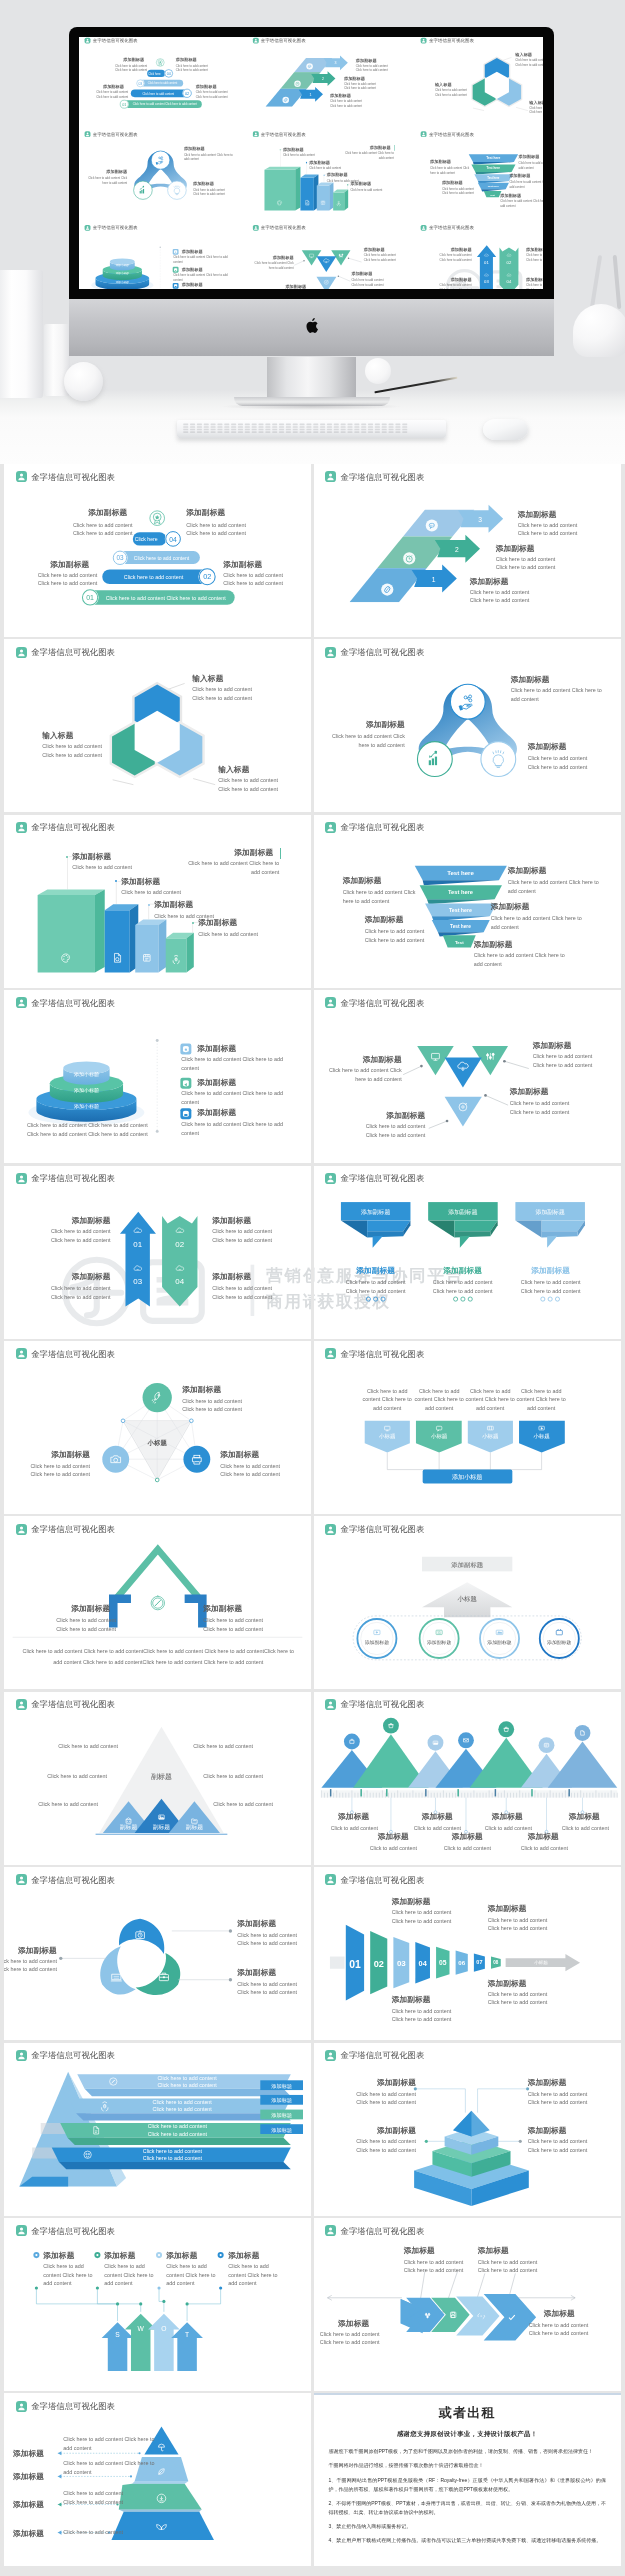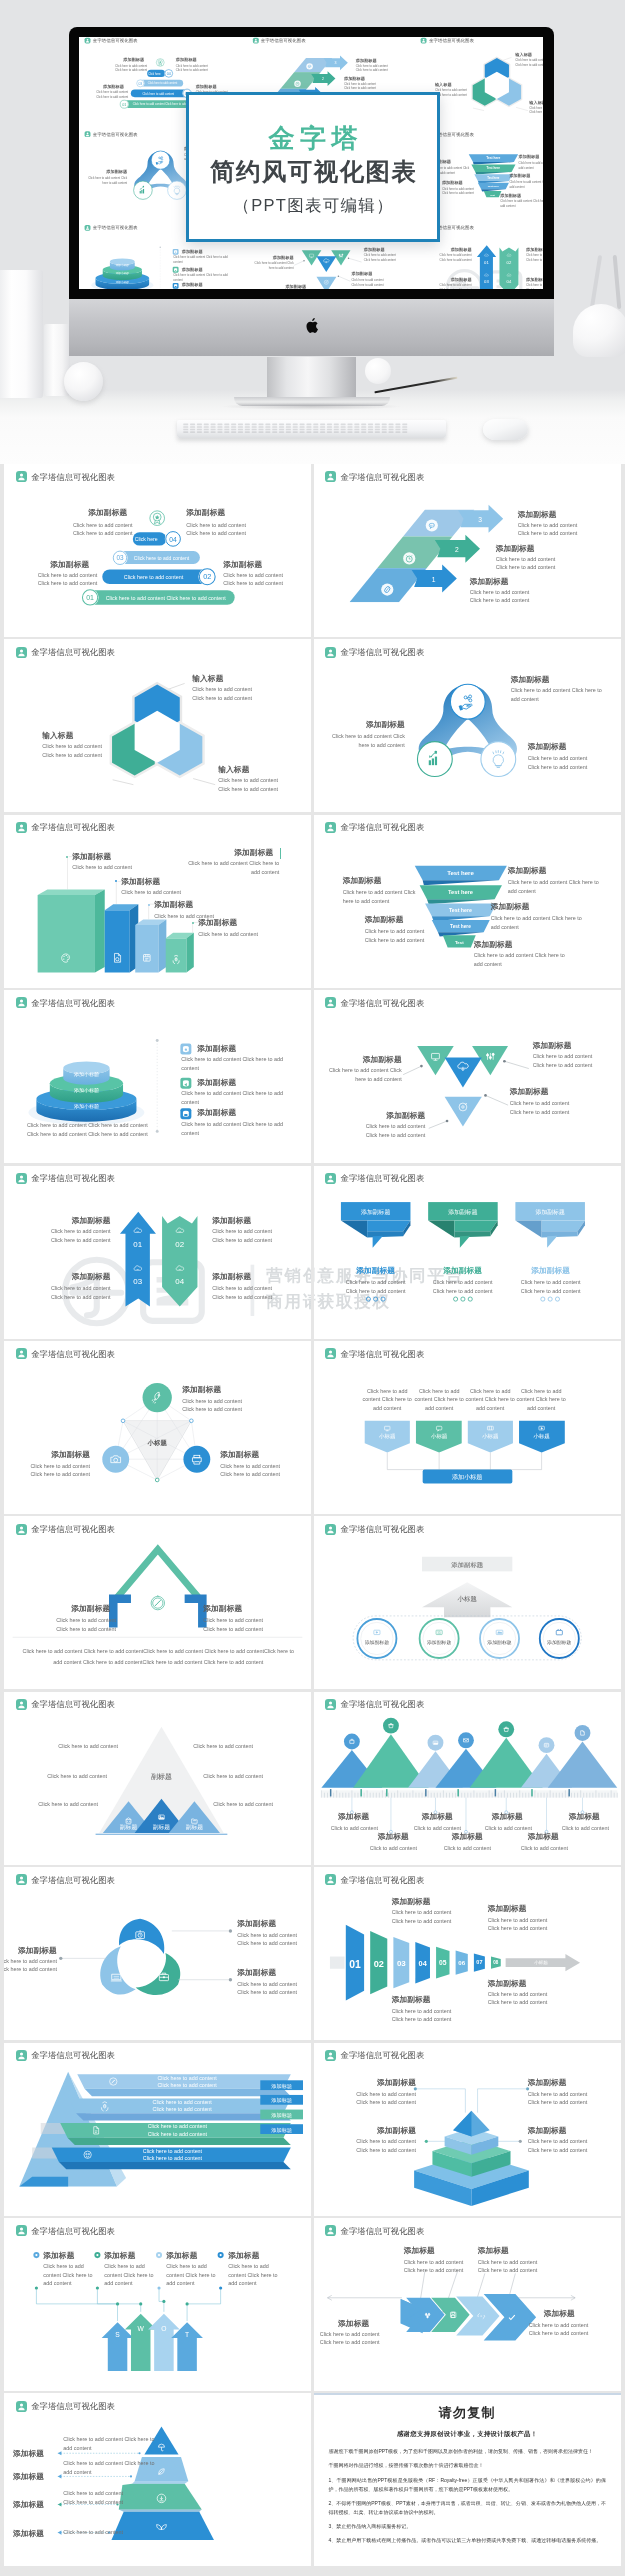--- a/index.html
+++ b/index.html
@@ -905,26 +905,20 @@
               <rect x="326.8" y="13.6" width="8.2" height="2.6" rx="0.6"></rect>
               <rect x="338.0" y="13.6" width="8.2" height="2.6" rx="0.6"></rect>
               <rect x="349.2" y="13.6" width="8.2" height="2.6" rx="0.6"></rect>
               <rect x="360.4" y="13.6" width="8.2" height="2.6" rx="0.6"></rect>
             </g>
       </g>
     </svg>
   </div>
   <div class="mouse"></div>
 
-  <div class="hero-card">
-    <div class="hc-in"></div>
-    <div class="hc-t1">金字塔</div>
-    <div class="hc-t2">简约风可视化图表</div>
-    <div class="hc-t3">（PPT图表可编辑）</div>
-  </div>
 </div>
 
 <div class="grid">
 
 <div class="card l">
   <div class="chead">
     <span class="badge">
       <svg width="11" height="11" viewBox="0 0 18 18">
               <circle cx="9" cy="6.6" r="2.6" fill="#fff"></circle>
               <path d="M3.9 15.2c0-3.0 2.3-4.6 5.1-4.6s5.1 1.6 5.1 4.6z" fill="#fff"></path>
@@ -2599,21 +2593,21 @@
     <div class="abs bd" style="left:59px;top:76px;width:98px;">
       <div>Click here to add content</div>
             <div>Click here to add content</div>
           </div>
     <div class="abs bd" style="left:59px;top:115px;width:98px;">Click here to add content</div>
   </div>
 </div>
 
 <div class="copy r">
   <div class="rule"></div>
-  <h1>请勿复制</h1>
+  <h1>或者出租</h1>
   <div class="sub">感谢您支持原创设计事业，支持设计版权产品！</div>
   <p>感谢您下载千图网原创PPT模板，为了您和千图网以及原创作者的利益，请勿复制、传播、销售，否则将承担法律责任！</p>
   <p>千图网将对作品进行维权，按照传播下载次数的十倍进行索取赔偿金！</p>
   <p>1、千图网网站出售的PPT模板是免版税类（RF：Royalty-free）正版受《中华人民共和国著作法》和《世界版权公约》的保护，作品的所有权、版权和著作权归千图网所有，您下载的是PPT模板素材使用权。</p>
   <p>2、不得将千图网的PPT模板、PPT素材，本身用于再出售，或者出租、出借、转让、分销、发布或者作为礼物供他人使用，不得转授权、出卖、转让本协议或本协议中的权利。</p>
   <p>3、禁止把作品纳入商标或服务标记。</p>
   <p>4、禁止用户用下载格式在网上传播作品。或者作品可以让第三方单独付费或共享免费下载、或通过转移电话服务系统传播。</p>
 </div>
 </div>
 

